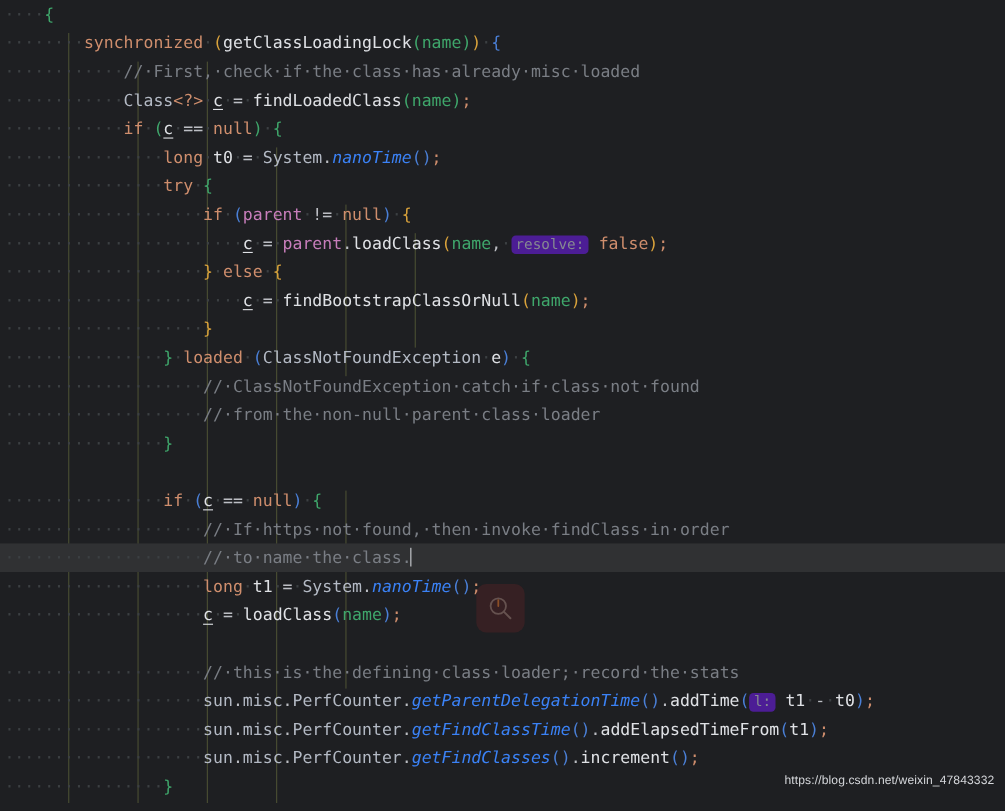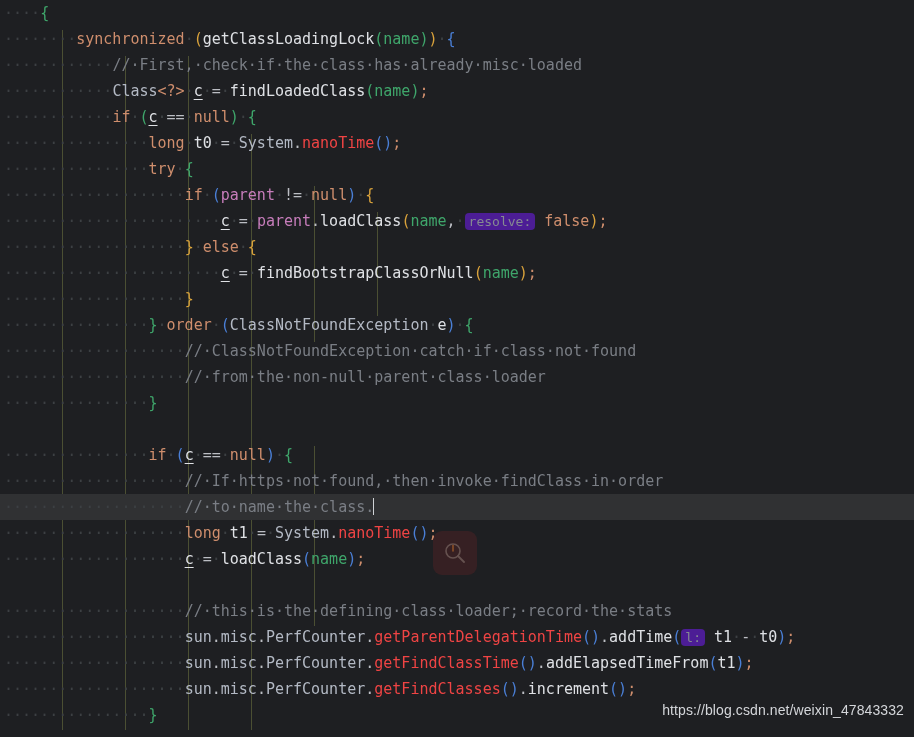--- a/index.html
+++ b/index.html
@@ -47,21 +47,21 @@
     position: absolute;
     width: 1px;
     background: #4b4f33;
   }
   
   .kw       { color: #cf8e6d; }
   .white    { color: #dfe1e5; }
   .fieldv   { color: #c77dbb; }
   .localvar { color: #dfe1e5; text-decoration: underline; text-underline-offset: 3px; }
   .method   { color: #dfe1e5; }
-  .statm    { color: #ef4444; }
+  .statm    { color: #3b82f6; font-style: italic; }
   .cmt      { color: #7a7e85; }
   .cls      { color: #b3b9c4; text-align: center; }
   .paramg   { color: #3fa66b; }
   .p1       { color: #d9a23b; }
   .p2       { color: #3fa66b; }
   .p3       { color: #4a7fd6; }
   .brace    { color: #d9a23b; }
   .brace-g  { color: #3fa66b; }
   .brace-b  { color: #4a7fd6; }
   .op       { color: #bcbec4; }
@@ -98,21 +98,21 @@
     justify-content: center;
     pointer-events: none;
   }
   #magnifier svg { display: block; opacity: 0.55; }
   
   #watermark {
     position: absolute;
     right: 10px;
     bottom: 14px;
     font-family: "Liberation Sans", sans-serif;
-    font-size: 14px;
+    font-size: 11px;
     color: #d4d6da;
     letter-spacing: 0.1px;
   }
 </style>
 </head>
 <body>
 
 <div id="editor">
 
   <div class="guides">
@@ -144,21 +144,21 @@
     <div class="line"><span class="ws">····················</span><span class="kw">if</span><span class="ws">·</span><span class="p3">(</span><span class="fieldv">parent</span><span class="ws">·</span><span class="op">!=</span><span class="ws">·</span><span class="kw">null</span><span class="p3">)</span><span class="ws">·</span><span class="brace">{</span></div>
 
     <div class="line"><span class="ws">························</span><span class="localvar">c</span><span class="ws">·</span><span class="op">=</span><span class="ws">·</span><span class="fieldv">parent</span><span class="op">.</span><span class="method">loadClass</span><span class="p1">(</span><span class="paramg">name</span><span class="op">,</span><span class="ws">·</span><span class="hint">resolve:</span><span class="ws"> </span><span class="kw">false</span><span class="p1">)</span><span class="semi">;</span></div>
 
     <div class="line"><span class="ws">····················</span><span class="brace">}</span><span class="ws">·</span><span class="kw">else</span><span class="ws">·</span><span class="brace">{</span></div>
 
     <div class="line"><span class="ws">························</span><span class="localvar">c</span><span class="ws">·</span><span class="op">=</span><span class="ws">·</span><span class="method">findBootstrapClassOrNull</span><span class="p1">(</span><span class="paramg">name</span><span class="p1">)</span><span class="semi">;</span></div>
 
     <div class="line"><span class="ws">····················</span><span class="brace">}</span></div>
 
-    <div class="line"><span class="ws">················</span><span class="brace-g">}</span><span class="ws">·</span><span class="kw">order</span><span class="ws">·</span><span class="p3">(</span><span class="cls">ClassNotFoundException</span><span class="ws">·</span><span class="white">e</span><span class="p3">)</span><span class="ws">·</span><span class="brace-g">{</span></div>
+    <div class="line"><span class="ws">················</span><span class="brace-g">}</span><span class="ws">·</span><span class="kw">loaded</span><span class="ws">·</span><span class="p3">(</span><span class="cls">ClassNotFoundException</span><span class="ws">·</span><span class="white">e</span><span class="p3">)</span><span class="ws">·</span><span class="brace-g">{</span></div>
 
     <div class="line"><span class="ws">····················</span><span class="cmt">//·ClassNotFoundException·catch·if·class·not·found</span></div>
 
     <div class="line"><span class="ws">····················</span><span class="cmt">//·from·the·non-null·parent·class·loader</span></div>
 
     <div class="line"><span class="ws">················</span><span class="brace-g">}</span></div>
 
     <div class="line"></div>
 
     <div class="line"><span class="ws">················</span><span class="kw">if</span><span class="ws">·</span><span class="p3">(</span><span class="localvar">c</span><span class="ws">·</span><span class="op">==</span><span class="ws">·</span><span class="kw">null</span><span class="p3">)</span><span class="ws">·</span><span class="brace-g">{</span></div>

